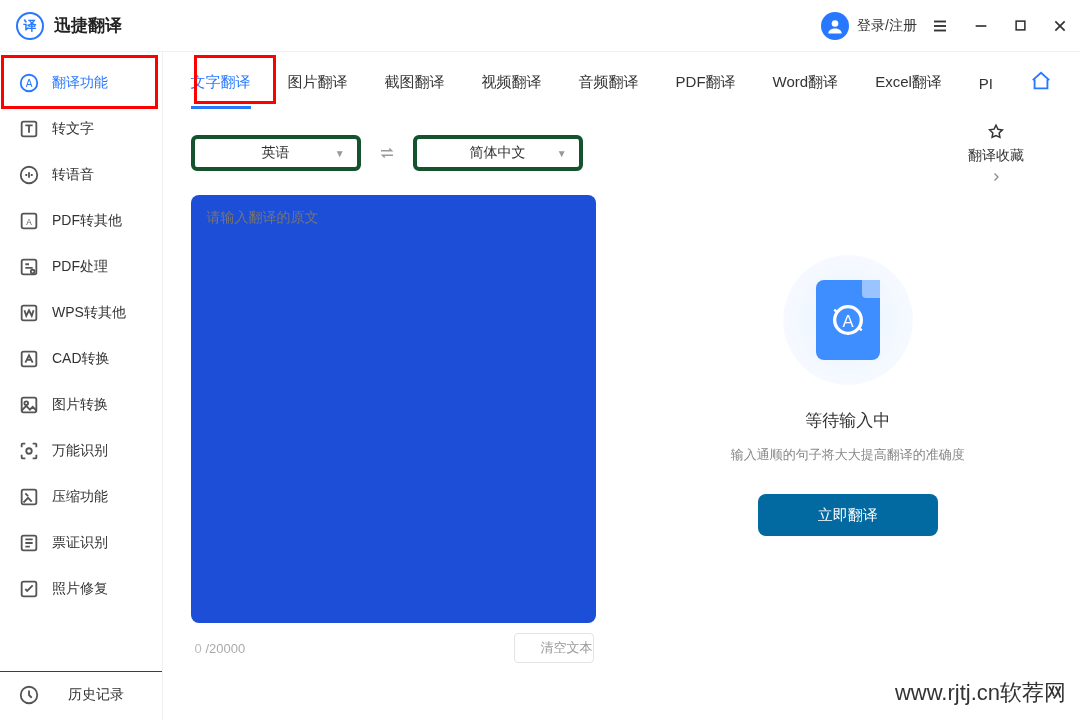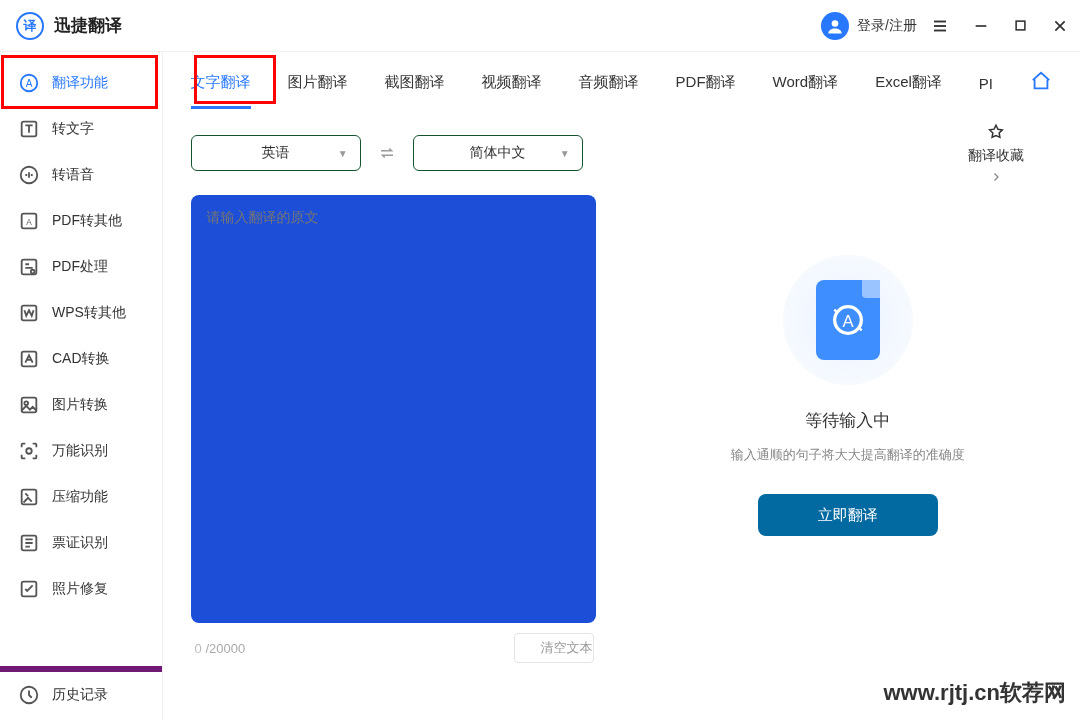--- a/index.html
+++ b/index.html
@@ -14,47 +14,47 @@
   .avatar svg { width:20px; height:20px; }
   .login-text { font-size:14px; color:#333; }
   .winctrl { display:flex; align-items:center; gap:24px; color:#222; }
   .winctrl span, .winctrl svg { cursor:pointer; }
   .body-wrap { display:flex; height:calc(100% - 52px); }
   .sidebar { width:173px; border-right:1px solid #f0f0f0; padding-top:8px; display:flex; flex-direction:column; }
   .side-item { display:flex; align-items:center; gap:12px; padding:12px 18px; font-size:14px; color:#333; cursor:pointer; }
   .side-item.active { color:#2878ff; font-weight:500; }
   .side-item svg { width:22px; height:22px; flex-shrink:0; }
   .side-item.active svg { stroke:#2878ff; }
-  .side-footer { margin-top:auto; padding:12px 18px 14px 18px; display:flex; align-items:center; gap:12px; font-size:14px; color:#333; border-top:6px solid #701a75; }
+  .side-footer { margin-top:auto; padding:12px 18px 14px 18px; display:flex; align-items:center; gap:28px; font-size:14px; color:#333; border-top:1px solid #701a75; }
   .main { flex:1; display:flex; flex-direction:column; padding:0 0 0 0; position:relative; }
   .tabs { display:flex; gap:37px; padding:18px 28px 0 28px; font-size:15px; color:#333; align-items:flex-end; }
   .tab-item { padding-bottom:14px; cursor:pointer; border-bottom:3px solid transparent; white-space:nowrap; }
   .tab-item.active { color:#2878ff; border-bottom-color:#2878ff; font-weight:500; }
   .home-icon-wrap { margin-left:auto; color:#2878ff; padding-bottom:14px; }
   .langbar { display:flex; align-items:center; padding:14px 28px 0 28px; gap:10px; }
-  .lang-select { width:170px; height:36px; border:1px solid #14532d; border-radius:6px; display:flex; align-items:center; justify-content:center; font-size:14px; color:#333; position:relative; cursor:pointer; background:#fff; }
+  .lang-select { width:170px; height:36px; border:4px solid #14532d; border-radius:6px; display:flex; align-items:center; justify-content:center; font-size:14px; color:#333; position:relative; cursor:pointer; background:#fff; }
   .lang-select .caret { position:absolute; right:12px; color:#999; font-size:10px; }
   .swap-btn { width:32px; height:32px; display:flex; align-items:center; justify-content:center; color:#999; cursor:pointer; }
   .fav-link { margin-left:auto; display:flex; align-items:center; gap:6px; font-size:14px; color:#333; cursor:pointer; padding-right:28px;flex-direction:column; }
   .content-row { display:flex; padding:12px 28px 0 28px; gap:48px; height:480px; }
   .input-col { width:405px; display:flex; flex-direction:column; }
   .src-area { flex:1; background:#1d4ed8; border-radius:8px; padding:14px 16px; font-size:14px; color:#bbb; resize:none; border:none; outline:none; }
   .src-footer { display:flex; align-items:center; justify-content:space-between; padding:10px 4px 0 4px; font-size:13px; color:#aaa; }
   .char-count .cur { color:#bbb; }
   .clear-btn { width:80px; height:30px; border:1px solid #e2e4e8; border-radius:4px; background:#fff; color:#999; font-size:13px; cursor:pointer; display:flex; align-items:center; justify-content:flex-end; margin-left:auto; margin-right:-2px; }
   .result-col { flex:1; display:flex; flex-direction:column; align-items:center; padding-top:60px; }
   .doc-icon-wrap { width:130px; height:130px; background:radial-gradient(circle,#eaf2ff 0%,#f6faff 70%,#fff 100%); border-radius:50%; display:flex; align-items:center; justify-content:center; margin-bottom:24px; }
   .doc-icon { width:64px; height:80px; background:#3e8eff; border-radius:8px; position:relative; display:flex; align-items:center; justify-content:center; }
   .doc-fold { position:absolute; top:0; right:0; width:18px; height:18px; background:#9ac4ff; border-bottom-left-radius:4px; }
   .wait-title { font-size:17px; color:#333; font-weight:500; margin-bottom:14px; }
   .wait-tip { font-size:13px; color:#888; margin-bottom:30px; }
   .translate-btn { width:180px; height:42px; border-radius:8px; background:#0369a1; color:#fff; font-size:15px; display:flex; align-items:center; justify-content:center; cursor:not-allowed; }
   .red-box1 { position:absolute; left:1px; top:55px; width:157px; height:54px; border:3px solid #ff0000; pointer-events:none; z-index:9; }
   .red-box2 { position:absolute; left:194px; top:55px; width:82px; height:49px; border:3px solid #ff0000; pointer-events:none; z-index:9; }
-  .watermark { position:absolute; right:14px; bottom:12px; font-size:22px; color:#333; font-weight:700; letter-spacing:0; }
+  .watermark { position:absolute; right:14px; bottom:12px; font-size:22px; color:#333; font-weight:400; letter-spacing:0; }
 </style>
 </head>
 <body>
 
 <div class="titlebar">
   <div class="titlebar-left">
     <div class="logo-circle">译</div>
     <div class="app-title">迅捷翻译</div>
   </div>
   <div class="titlebar-right">

